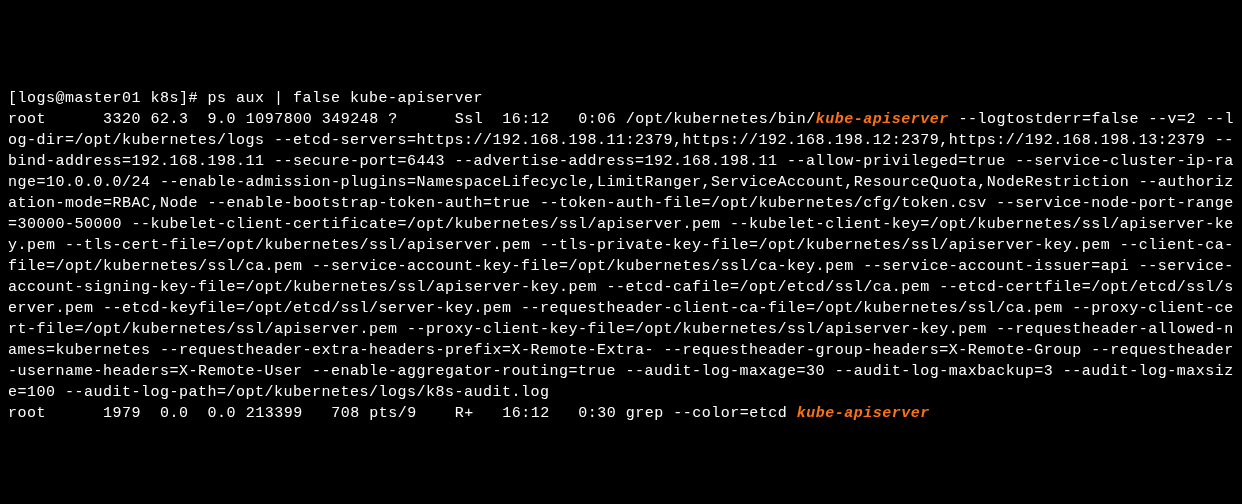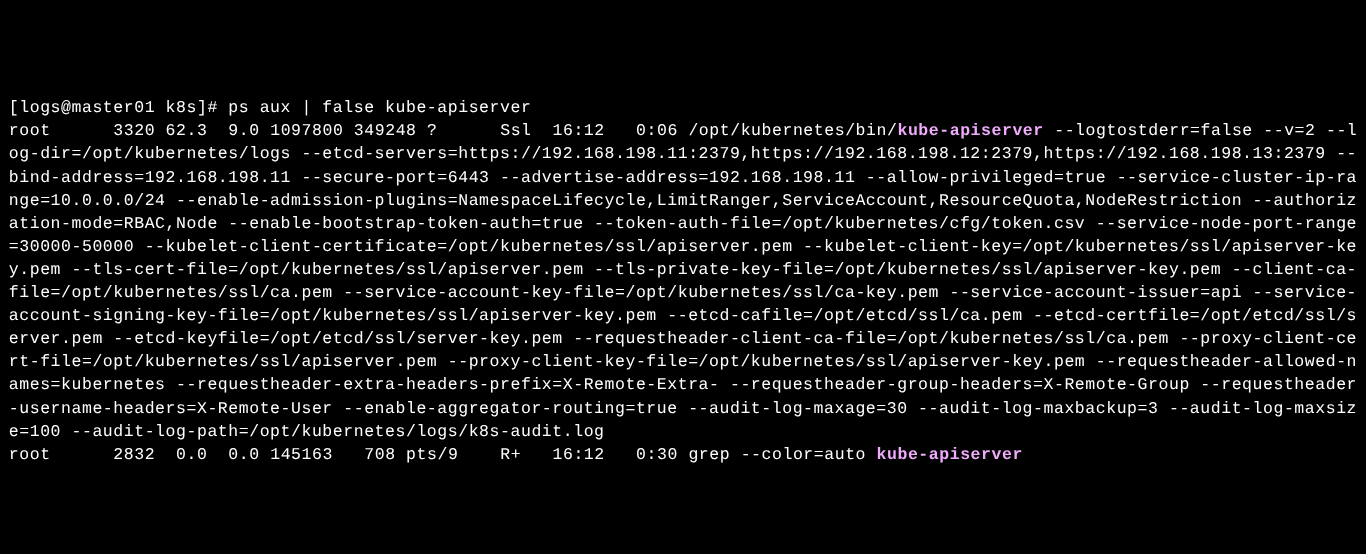--- a/index.html
+++ b/index.html
@@ -16,30 +16,31 @@
       padding: 4px 8px;
       width: 1242px;
       letter-spacing: 0.5px;
       white-space: pre-wrap;
       word-break: break-all;
     }
     .prompt {
       color: #ffffff;
     }
     .highlight {
-      color: #f0abfc;
+      color: #f97316;
       font-weight: bold;
+      font-style: italic;
     }
     .terminal-content {
       width: 100%;
     }
   </style>
 </head>
 <body>
 
 
 
 <div class="terminal-content"><span class="prompt">[logs@master01 k8s]# </span><span>ps aux | false kube-apiserver</span>
 <span><span>root</span>      <span>3320</span> <span>62.3</span>  <span>9.0</span> <span>1097800</span> <span>349248</span> <span>?</span>      <span>Ssl</span>  <span>16:12</span>   <span>0:06</span> <span>/opt/kubernetes/bin/</span><span class="highlight">kube-apiserver</span><span> --logtostderr=false --v=2 --log-dir=/opt/kubernetes/logs --etcd-servers=https://192.168.198.11:2379,https://192.168.198.12:2379,https://192.168.198.13:2379 --bind-address=192.168.198.11 --secure-port=6443 --advertise-address=192.168.198.11 --allow-privileged=true --service-cluster-ip-range=10.0.0.0/24 --enable-admission-plugins=NamespaceLifecycle,LimitRanger,ServiceAccount,ResourceQuota,NodeRestriction --authorization-mode=RBAC,Node --enable-bootstrap-token-auth=true --token-auth-file=/opt/kubernetes/cfg/token.csv --service-node-port-range=30000-50000 --kubelet-client-certificate=/opt/kubernetes/ssl/apiserver.pem --kubelet-client-key=/opt/kubernetes/ssl/apiserver-key.pem --tls-cert-file=/opt/kubernetes/ssl/apiserver.pem --tls-private-key-file=/opt/kubernetes/ssl/apiserver-key.pem --client-ca-file=/opt/kubernetes/ssl/ca.pem --service-account-key-file=/opt/kubernetes/ssl/ca-key.pem --service-account-issuer=api --service-account-signing-key-file=/opt/kubernetes/ssl/apiserver-key.pem --etcd-cafile=/opt/etcd/ssl/ca.pem --etcd-certfile=/opt/etcd/ssl/server.pem --etcd-keyfile=/opt/etcd/ssl/server-key.pem --requestheader-client-ca-file=/opt/kubernetes/ssl/ca.pem --proxy-client-cert-file=/opt/kubernetes/ssl/apiserver.pem --proxy-client-key-file=/opt/kubernetes/ssl/apiserver-key.pem --requestheader-allowed-names=kubernetes --requestheader-extra-headers-prefix=X-Remote-Extra- --requestheader-group-headers=X-Remote-Group --requestheader-username-headers=X-Remote-User --enable-aggregator-routing=true --audit-log-maxage=30 --audit-log-maxbackup=3 --audit-log-maxsize=100 --audit-log-path=/opt/kubernetes/logs/k8s-audit.log</span></span>
-<span><span>root</span>      <span>2832</span>  <span>0.0</span>  <span>0.0</span> <span>145163</span>   <span>708</span> <span>pts/9</span>    <span>R+</span>   <span>16:12</span>   <span>0:30</span> <span>grep --color=auto </span><span class="highlight">kube-apiserver</span></span></div>
+<span><span>root</span>      <span>1979</span>  <span>0.0</span>  <span>0.0</span> <span>213399</span>   <span>708</span> <span>pts/9</span>    <span>R+</span>   <span>16:12</span>   <span>0:30</span> <span>grep --color=etcd </span><span class="highlight">kube-apiserver</span></span></div>
 
 
 
 
 </body></html>

